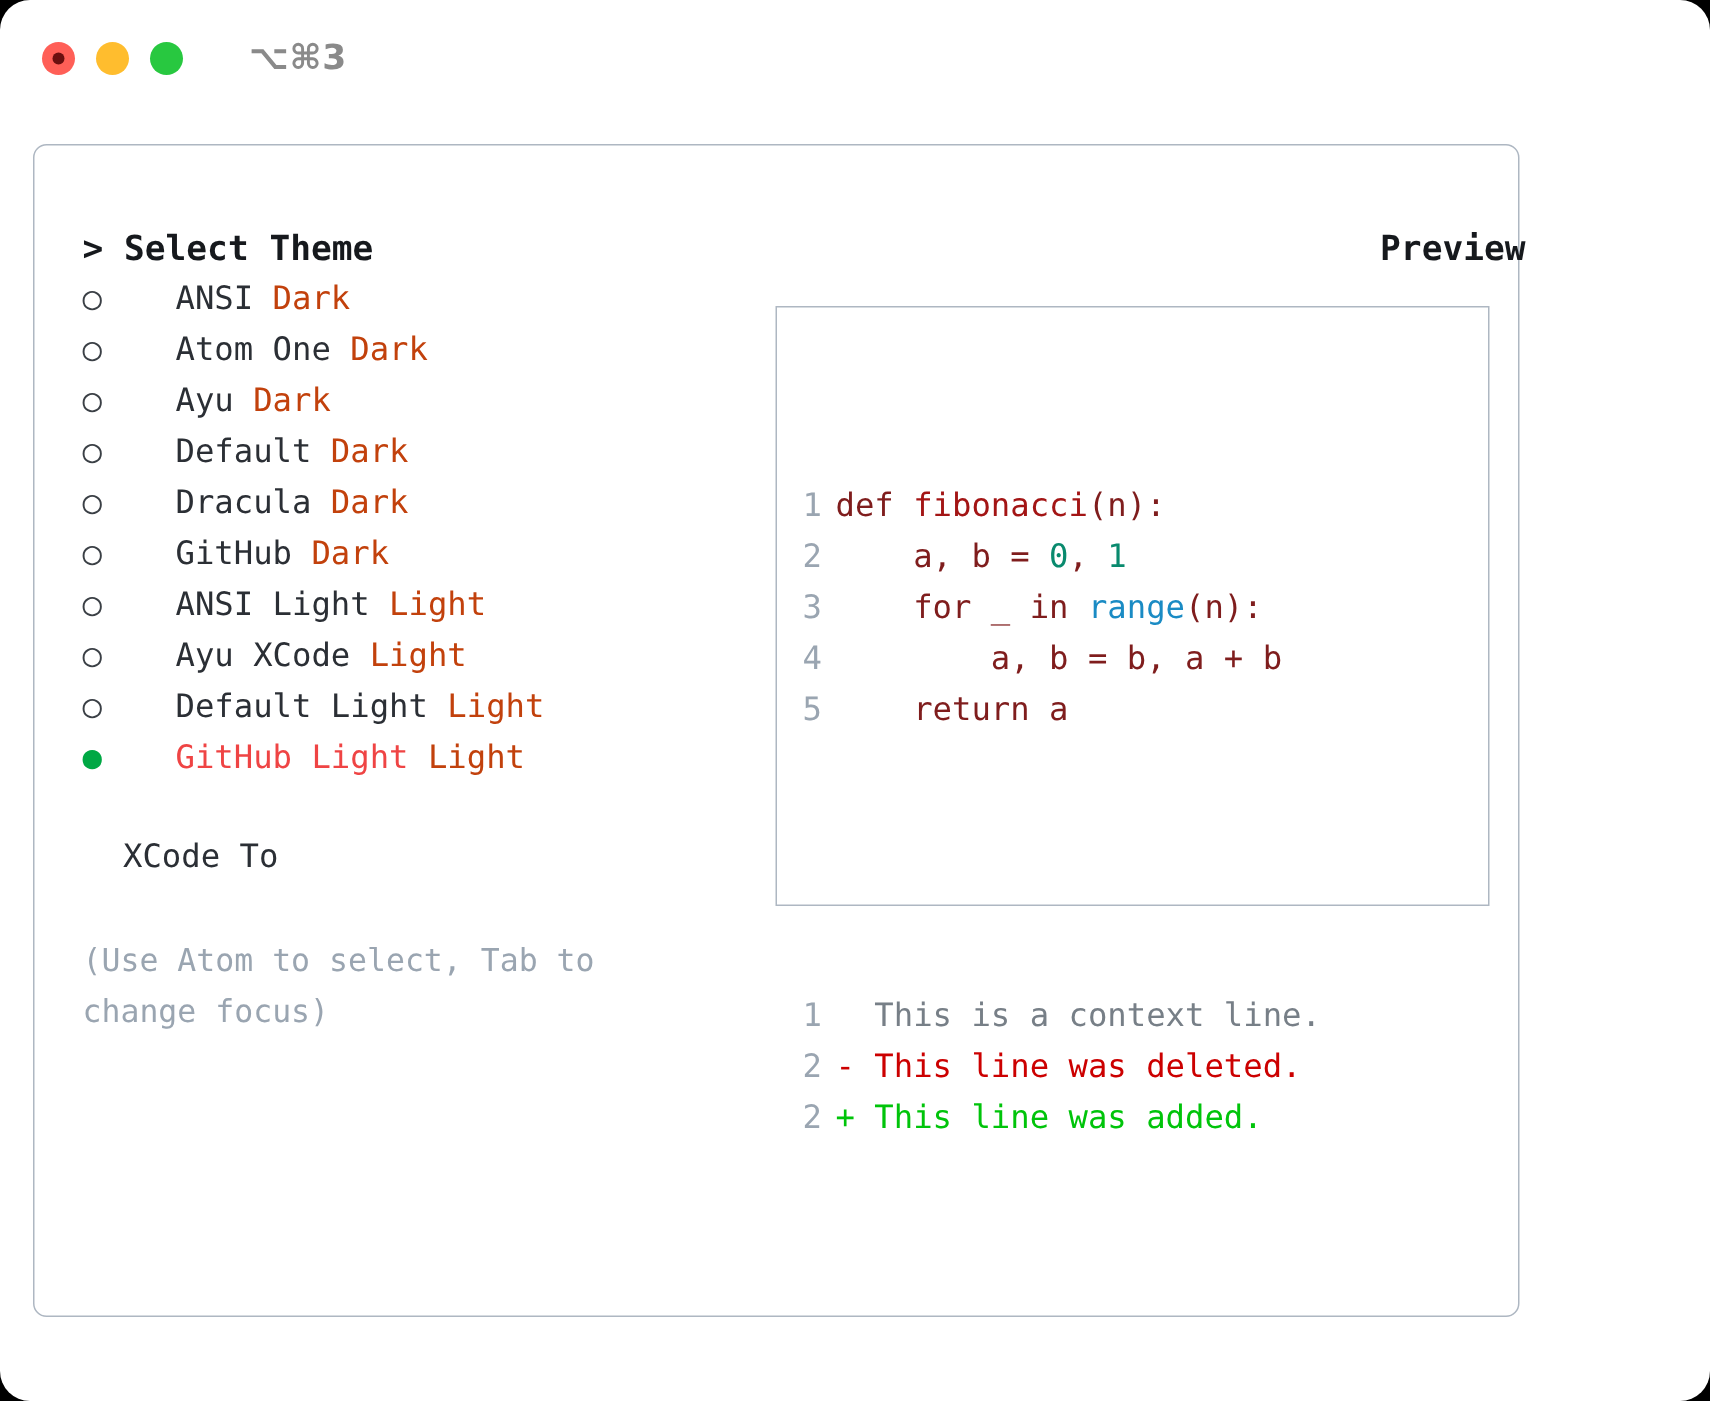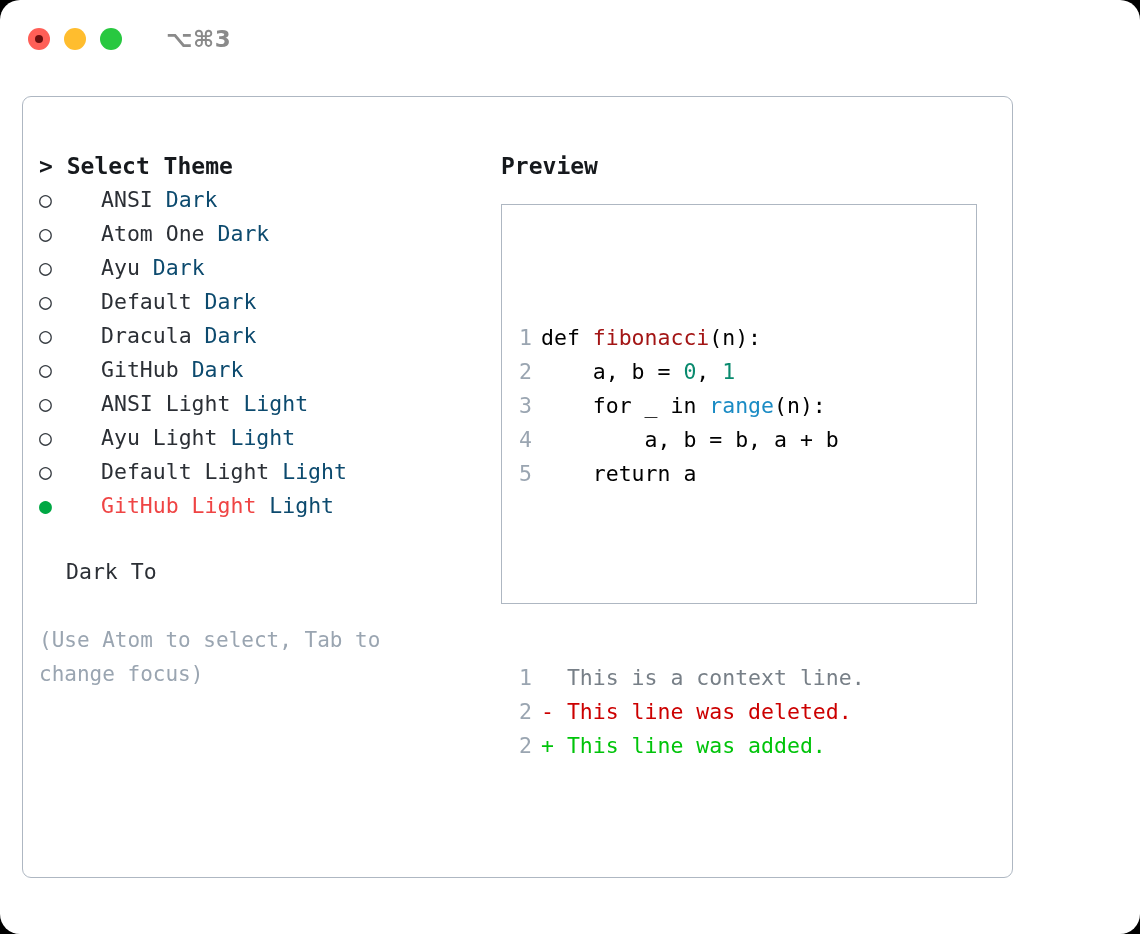--- a/index.html
+++ b/index.html
@@ -80,21 +80,21 @@
     width: 991px;
     height: 782px;
     border: 1.5px solid #aeb7c2;
     border-radius: 9px;
     box-sizing: border-box;
     background: #ffffff;
   }
 
   .columns {
     position: absolute;
-    left: 0;
+    left: 16px;
     top: 0;
     width: 100%;
     height: 100%;
   }
 
   
   .left-col {
     position: absolute;
     left: 16px;
     top: 52px;
@@ -115,21 +115,21 @@
     display: block;
   }
   .bullet {
     display: inline-block;
     width: 21px;
     color: #3a3f45;
   }
   .bullet.sel { color: #00a844; }
   .opt-name { color: #2b2f35; margin-left: 41px; }
   .opt-row.selected .opt-name { color: #ef4444; text-align: right; }
-  .opt-cat { color: #0c4a6e; }
+  .opt-cat { color: #c2410c; }
 
   .subhead {
     font-size: 21.5px;
     line-height: 34px;
     color: #2b2f35;
     white-space: pre;
     padding-left: 27px;
   }
   .apply-block { margin-top: 32px; }
 
@@ -146,20 +146,21 @@
     position: absolute;
     left: 478px;
     top: 52px;
     width: 500px;
   }
   .preview-title {
     font-size: 23px;
     font-weight: bold;
     color: #16191d;
     line-height: 34px;
+    text-align: right;
   }
   .preview-box {
     margin-top: 21px;
     width: 476px;
     height: 400px;
     border: 1.5px solid #aeb7c2;
     box-sizing: border-box;
     background: #ffffff;
     padding: 48px 0 0 0;
   }
@@ -169,21 +170,21 @@
     white-space: pre;
   }
   .code-line { display: block; white-space: pre; }
   .ln {
     display: inline-block;
     width: 30px;
     text-align: right;
     color: #9aa5b1;
     margin-right: 9px;
   }
-  .tok-plain { color: #000000; }
+  .tok-plain { color: #7f1d1d; }
   .tok-func  { color: #a31515; }
   .tok-num   { color: #098a6e; }
   .tok-builtin { color: #1a8bc4; }
   .diff-ctx { color: #777f87; }
   .diff-del { color: #cc0000; }
   .diff-add { color: #00c40a; }
   .spacer-line { display: block; height: 34px; }
 </style>
 </head>
 <body>
@@ -207,27 +208,27 @@
       <div class="left-col">
         <div class="section-title">&gt; Select Theme</div>
         <div id="theme-list">
             <div class="opt-row"><span class="bullet">○</span><span class="opt-name">ANSI</span> <span class="opt-cat">Dark</span></div>
             <div class="opt-row"><span class="bullet">○</span><span class="opt-name">Atom One</span> <span class="opt-cat">Dark</span></div>
             <div class="opt-row"><span class="bullet">○</span><span class="opt-name">Ayu</span> <span class="opt-cat">Dark</span></div>
             <div class="opt-row"><span class="bullet">○</span><span class="opt-name">Default</span> <span class="opt-cat">Dark</span></div>
             <div class="opt-row"><span class="bullet">○</span><span class="opt-name">Dracula</span> <span class="opt-cat">Dark</span></div>
             <div class="opt-row"><span class="bullet">○</span><span class="opt-name">GitHub</span> <span class="opt-cat">Dark</span></div>
             <div class="opt-row"><span class="bullet">○</span><span class="opt-name">ANSI Light</span> <span class="opt-cat">Light</span></div>
-            <div class="opt-row"><span class="bullet">○</span><span class="opt-name">Ayu Light</span> <span class="opt-cat">Light</span></div>
+            <div class="opt-row"><span class="bullet">○</span><span class="opt-name">Ayu XCode</span> <span class="opt-cat">Light</span></div>
             <div class="opt-row"><span class="bullet">○</span><span class="opt-name">Default Light</span> <span class="opt-cat">Light</span></div>
             <div class="opt-row selected"><span class="bullet sel">●</span><span class="opt-name">GitHub Light</span> <span class="opt-cat">Light</span></div>
           </div>
 
         <div class="apply-block">
-          <div class="subhead">Dark To</div>
+          <div class="subhead">XCode To</div>
         </div>
 
         <div class="hint">(Use Atom to select, Tab to change focus)</div>
       </div>
 
       <div class="right-col">
         <div class="preview-title">Preview</div>
         <div class="preview-box">
           <div class="code">
             <div id="code-lines"><span class="code-line"><span class="ln">1</span><span class="tok-plain">def </span><span class="tok-func">fibonacci</span><span class="tok-plain">(n):</span></span><span class="code-line"><span class="ln">2</span><span class="tok-plain">    a, b = </span><span class="tok-num">0</span><span class="tok-plain">, </span><span class="tok-num">1</span></span><span class="code-line"><span class="ln">3</span><span class="tok-plain">    for _ in </span><span class="tok-builtin">range</span><span class="tok-plain">(n):</span></span><span class="code-line"><span class="ln">4</span><span class="tok-plain">        a, b = b, a + b</span></span><span class="code-line"><span class="ln">5</span><span class="tok-plain">    return a</span></span></div>

